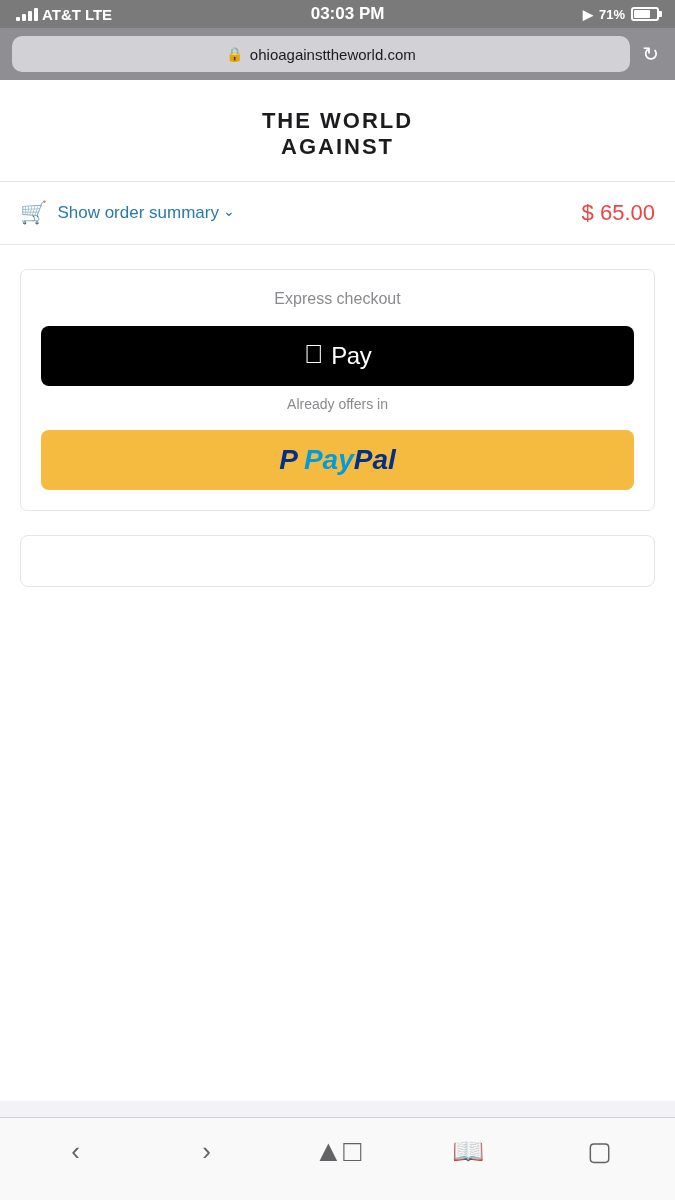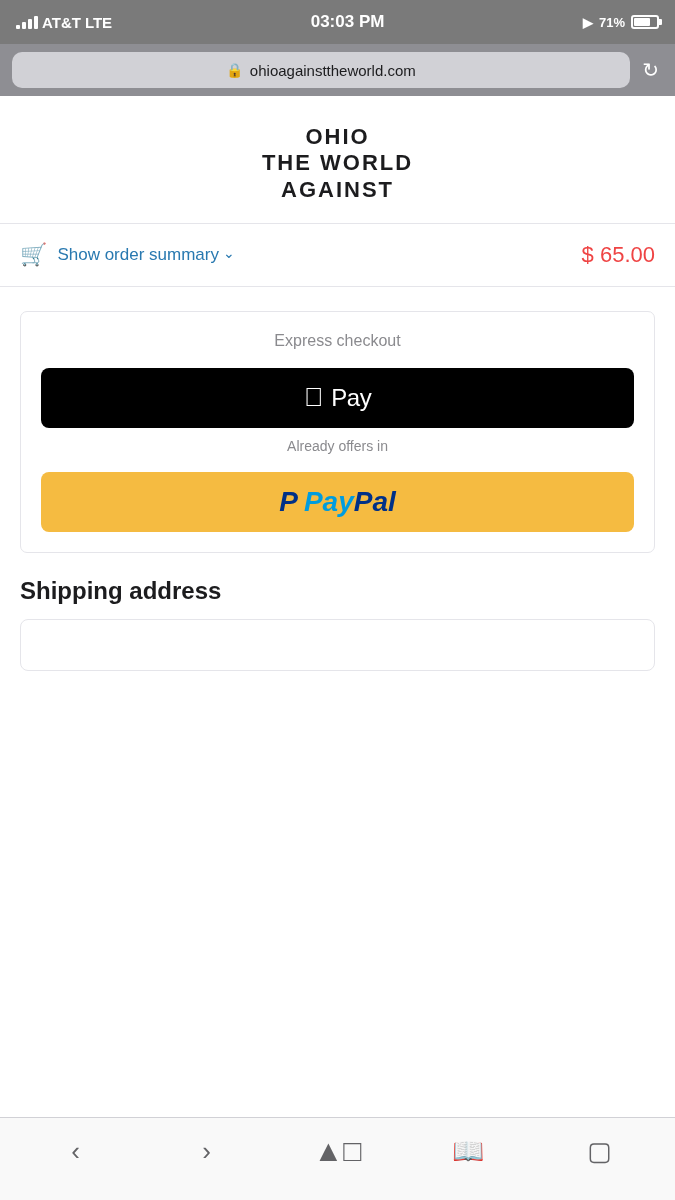--- a/index.html
+++ b/index.html
@@ -8,21 +8,21 @@
       font-family: -apple-system, BlinkMacSystemFont, 'Helvetica Neue', Arial, sans-serif;
       background: #f2f2f7;
       width: 675px;
       min-height: 1200px;
       overflow-x: hidden;
     }
 
     
     .status-bar {
       background: #7a7a7a;
-      height: 44px;
+      height: 28px;
       display: flex;
       align-items: center;
       justify-content: space-between;
       padding: 0 16px;
       color: white;
       font-size: 15px;
       font-weight: 600;
     }
     .status-left { display: flex; align-items: center; gap: 4px; }
     .status-center { font-size: 17px; font-weight: 600; }
@@ -372,21 +372,20 @@
     <span class="lock-icon">🔒</span>
     <span>ohioagainsttheworld.com</span>
   </div>
   <button class="refresh-btn">↻</button>
 </div>
 
 <div class="page-content">
 
   <div class="logo-section">
     <div class="logo-text">
-      <div>OHIO</div>
       <div>THE WORLD</div>
       <div>AGAINST</div>
     </div>
   </div>
 
   <div class="order-summary-bar">
     <div class="order-summary-left">
       <span class="cart-icon">🛒</span>
       <a class="show-summary-link">
         <span>Show order summary</span>
@@ -412,21 +411,20 @@
         <span class="paypal-text">
           <span class="paypal-pay">Pay</span><span class="paypal-pal">Pal</span>
         </span>
       </button>
     </div>
   </div>
 
 
 
   <div class="shipping-section">
-    <div class="shipping-title">Shipping address</div>
     <input type="text" class="input-field" placeholder="" style="">
   </div>
 
 </div>
 
 <div class="bottom-nav">
   <button class="nav-btn">
     <span class="nav-icon">‹</span>
   </button>
   <button class="nav-btn">

